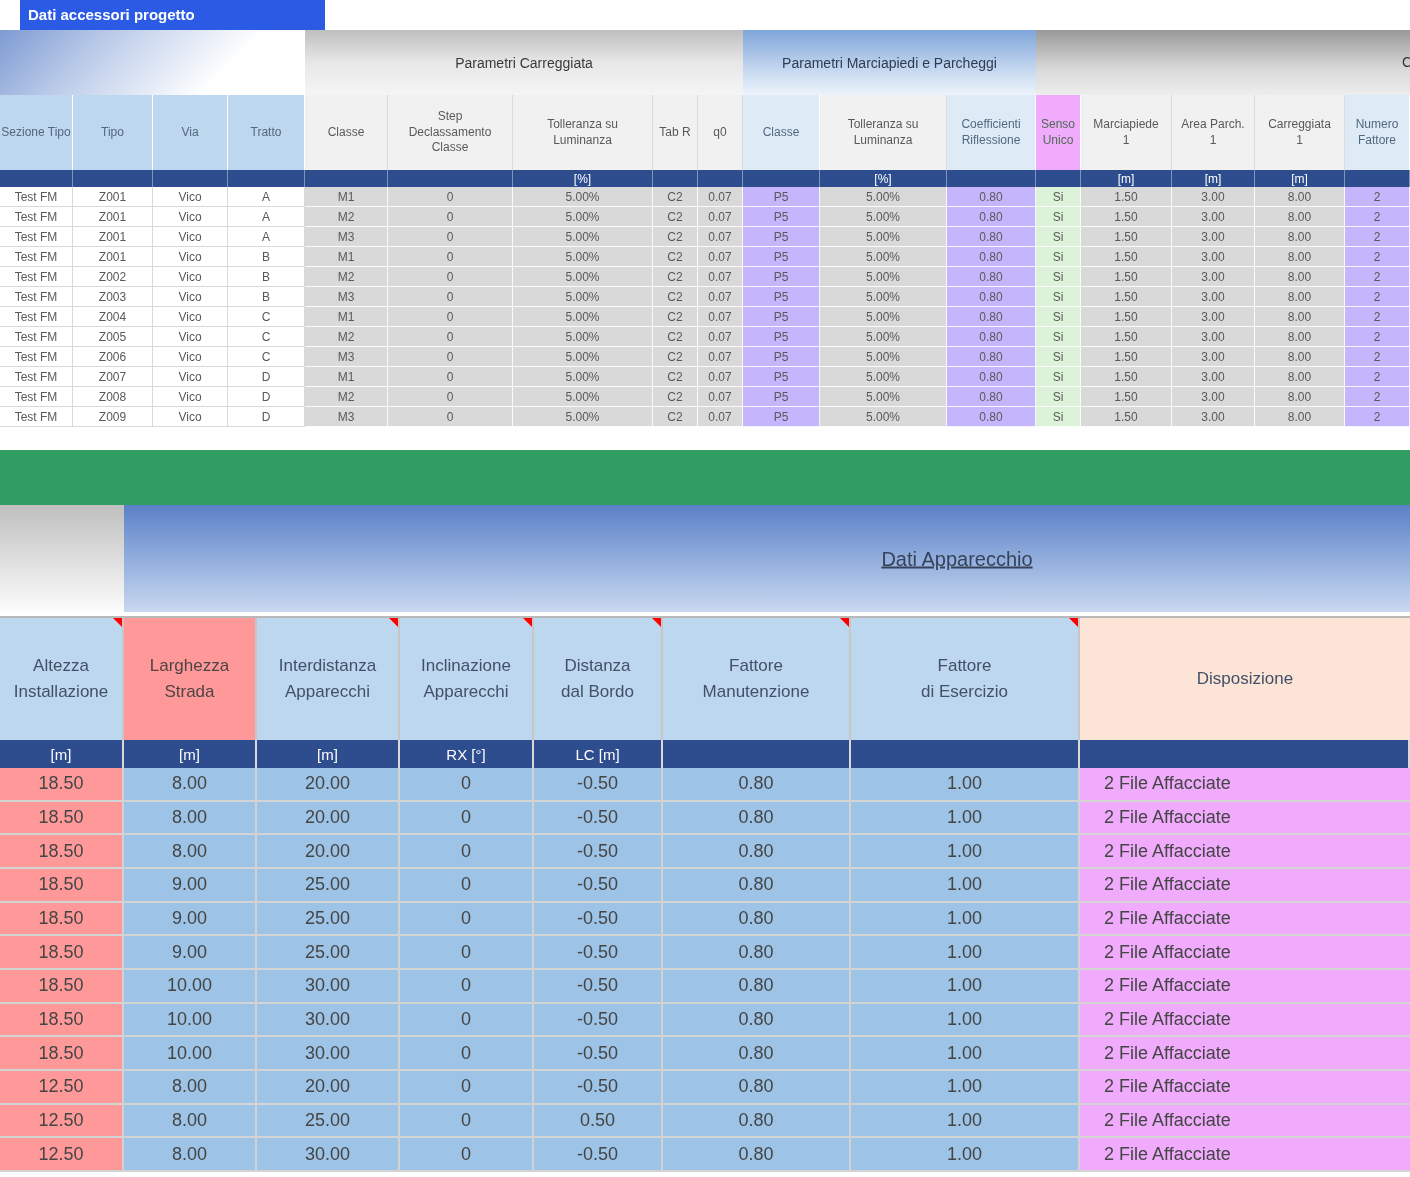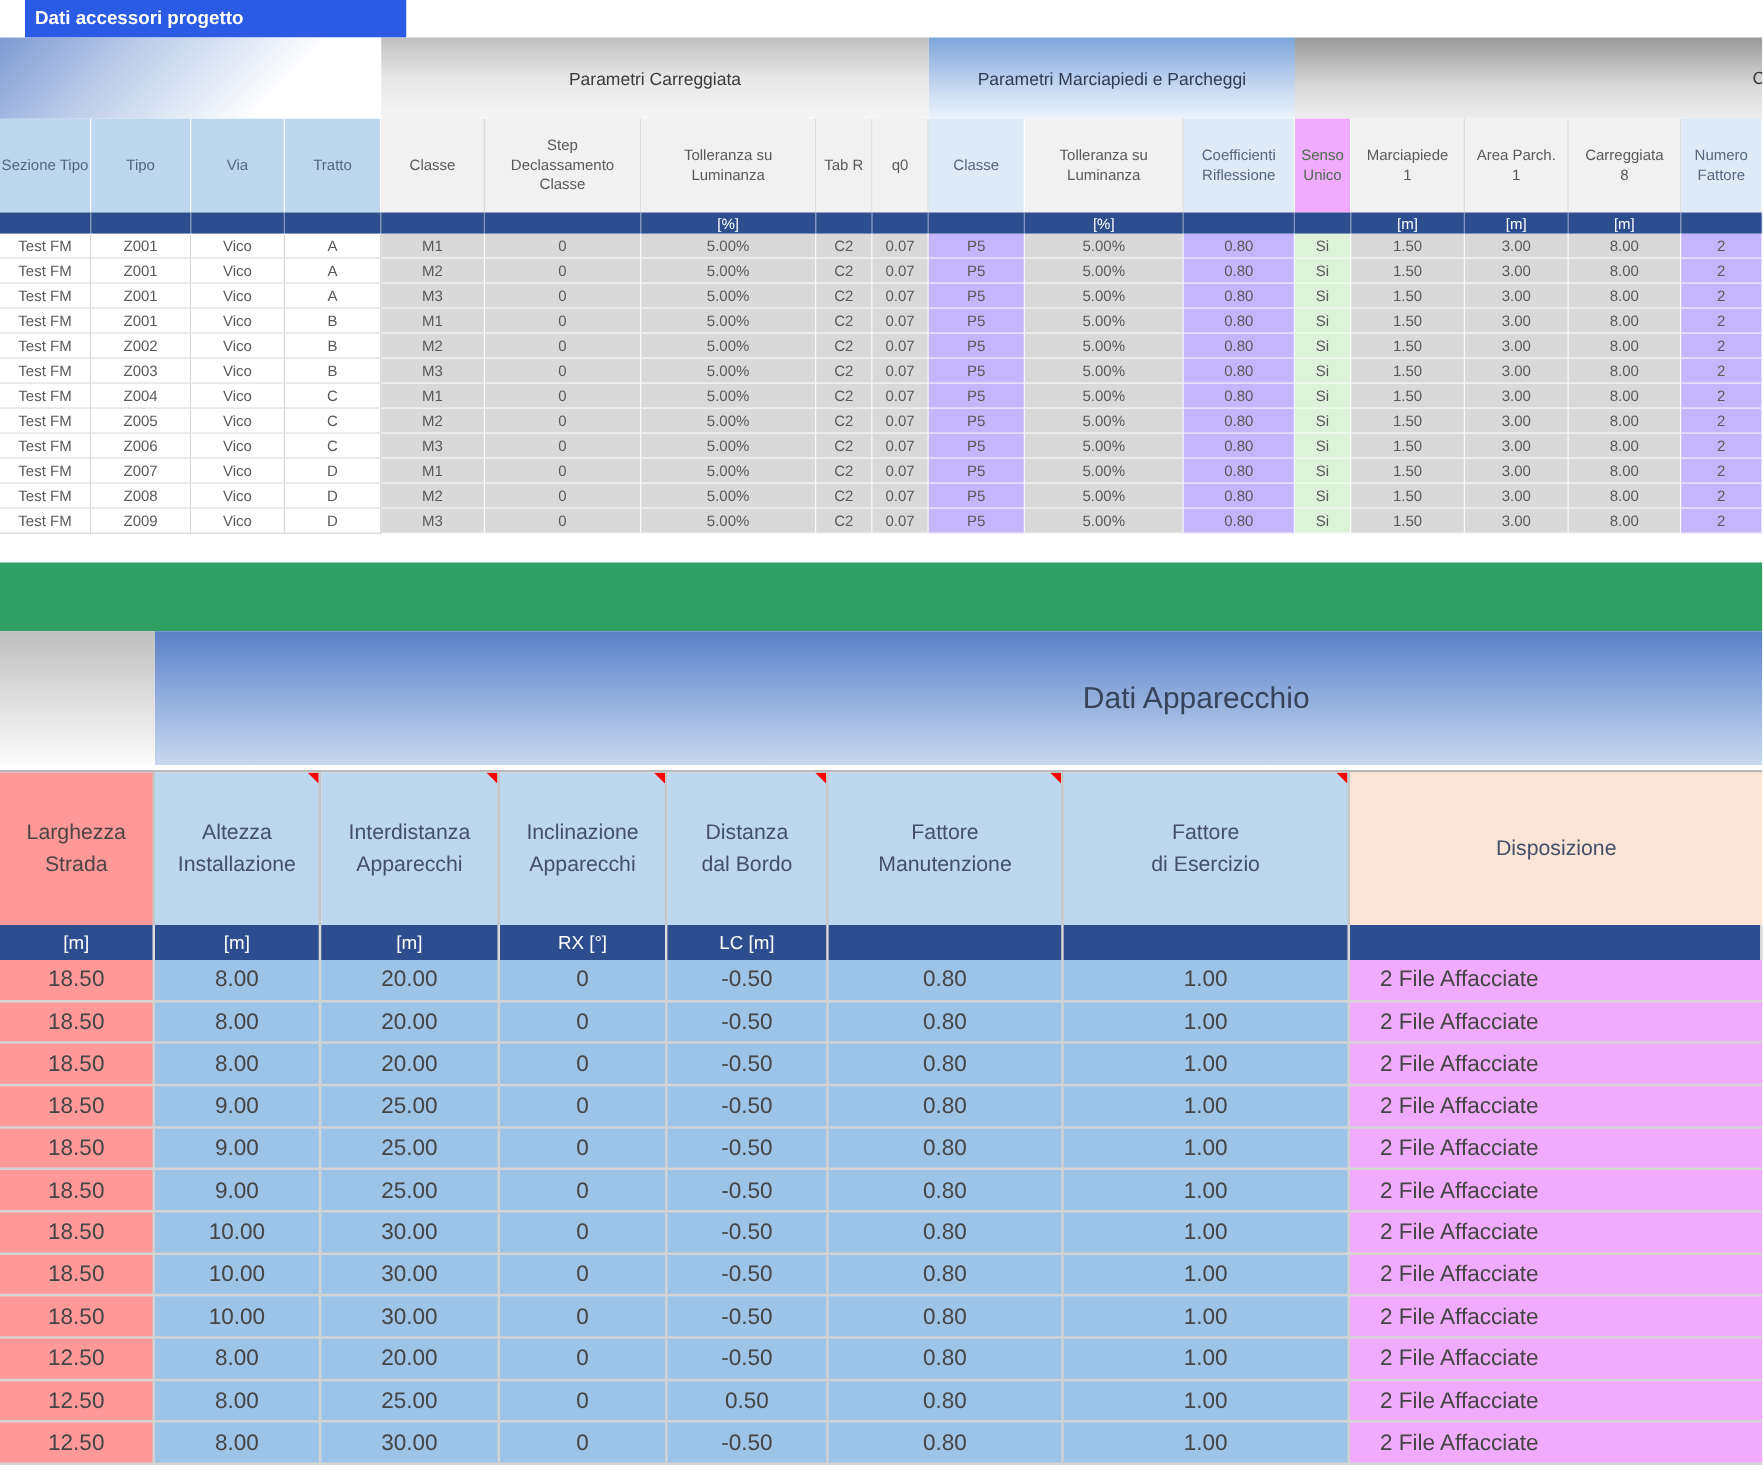--- a/index.html
+++ b/index.html
@@ -38,21 +38,21 @@
   .td{display:flex;align-items:center;justify-content:center;font-size:12px;color:#595959;box-sizing:border-box;
       border-right:1px solid rgba(255,255,255,.85);border-bottom:1px solid rgba(255,255,255,.85);}
   .cw{background:#fff;border-right:1px solid #D9D9D9;border-bottom:1px solid #D9D9D9;}
   .cg{background:#D9D9D9;}
   .cb{background:#c4b5fd;}
   .cgr{background:#DCF3D9;}
   
   .greenband{top:450px;left:0;width:1410px;height:55px;background:#319E63;}
   .corner{top:505px;left:0;width:124px;height:107px;background:linear-gradient(#BFBFBF,#FCFCFC);}
   .app-blue{top:505px;left:124px;width:1286px;height:107px;background:linear-gradient(#5B80C7 0%,#97B2DF 55%,#C9D8F0 100%);}
-  .app-label{position:absolute;left:833px;top:50%;transform:translate(-50%,-50%);font-size:24px;color:#36435B;white-space:nowrap;}
+  .app-label{position:absolute;left:833px;top:50%;transform:translate(-50%,-50%);font-size:20px;color:#36435B;white-space:nowrap;text-decoration:underline;}
   .bgrid{left:0;width:1410px;display:grid;grid-template-columns:var(--botcols);}
   .bhead{top:616px;height:124px;border-top:2px solid #B9B9B9;}
   .bh{position:relative;display:flex;align-items:center;justify-content:center;text-align:center;white-space:pre-line;
       font-size:17px;line-height:1.55;color:#44506A;background:#BDD7EE;border-right:2px solid #C6C6C6;box-sizing:border-box;}
   .bh-pink{background:#FF9999;color:#4F4444;}
   .bh-peach{background:#FCE4D6;border-right:none;}
   .flag{position:absolute;top:0;right:0;width:9px;height:9px;background:#FF0000;
         clip-path:polygon(0 0,100% 0,100% 100%);}
   .bunits{top:740px;height:28px;}
   .bu{background:#2E4D8E;color:#fff;font-size:15px;display:flex;align-items:center;justify-content:center;
@@ -101,21 +101,21 @@
 Luminanza</div>
     <div class="th hpb">Coefficienti
 Riflessione</div>
     <div class="th hgr">Senso
 Unico</div>
     <div class="th hgray">Marciapiede
 1</div>
     <div class="th hgray">Area Parch.
 1</div>
     <div class="th hgray">Carreggiata
-8</div>
+1</div>
     <div class="th hpb">Numero
 Fattore</div>
   </div>
 
   <div class="abs tgrid tunits">
     <div class="tu"></div>
     <div class="tu"></div>
     <div class="tu"></div>
     <div class="tu"></div>
     <div class="tu"></div>
@@ -366,28 +366,28 @@
     </div>
 
   <div class="abs greenband"></div>
 
   <div class="abs corner"></div>
   <div class="abs app-blue">
     <span class="app-label">Dati Apparecchio</span>
   </div>
 
   <div class="abs bgrid bhead">
-    <div class="bh bh-pink">
-      <span>Larghezza
-Strada</span>
-    </div>
     <div class="bh">
       <span>Altezza
 Installazione</span>
       <i class="flag"></i>
+    </div>
+    <div class="bh bh-pink">
+      <span>Larghezza
+Strada</span>
     </div>
     <div class="bh">
       <span>Interdistanza
 Apparecchi</span>
       <i class="flag"></i>
     </div>
     <div class="bh">
       <span>Inclinazione
 Apparecchi</span>
       <i class="flag"></i>

